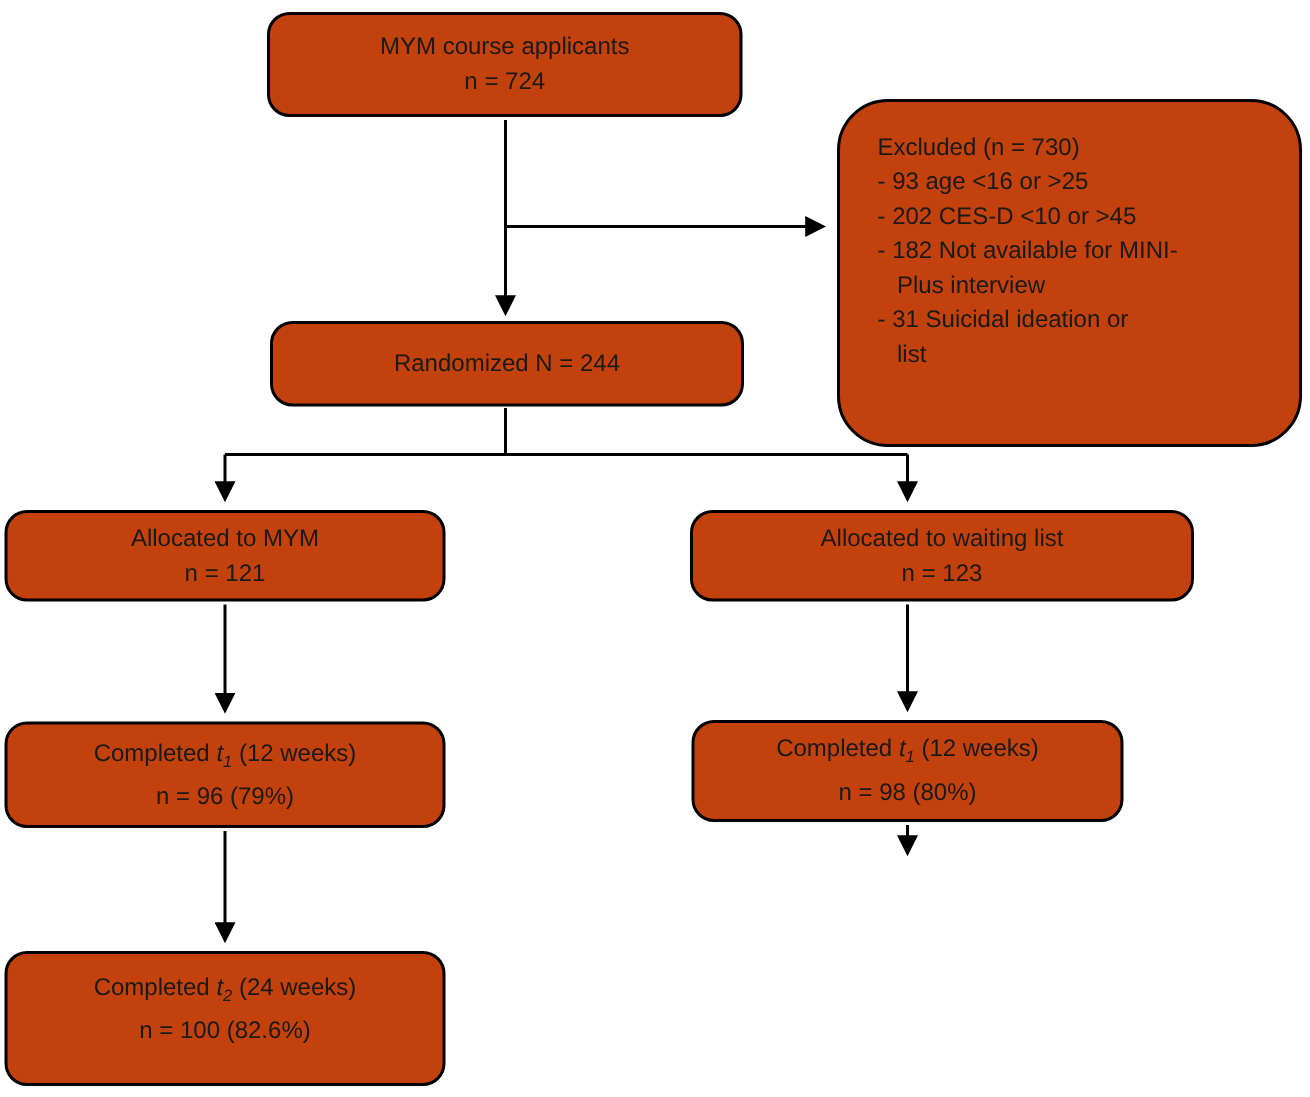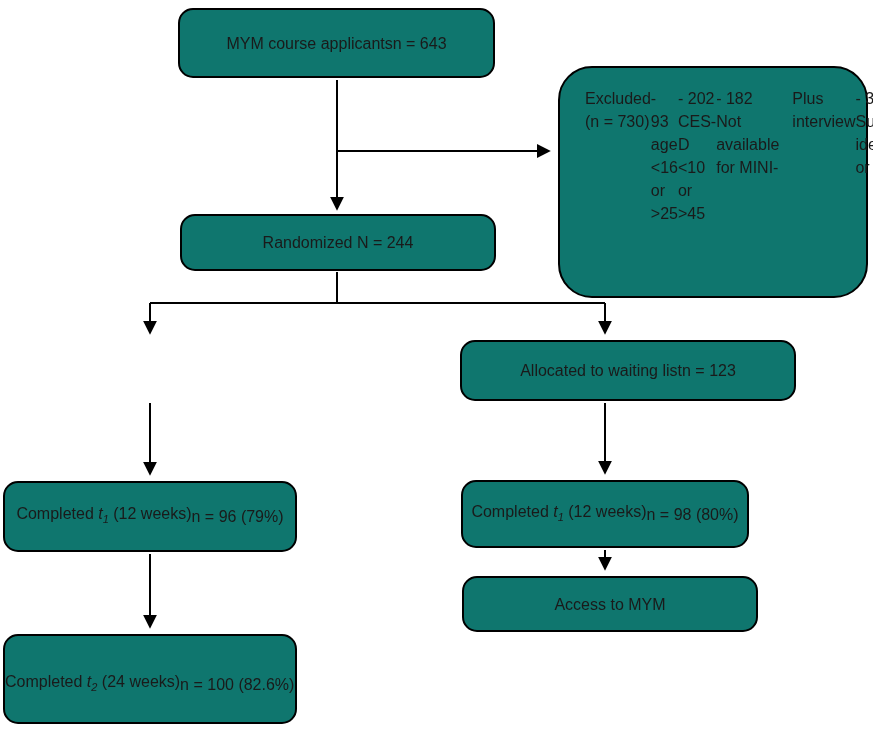--- a/index.html
+++ b/index.html
@@ -20,25 +20,25 @@
     position: absolute;
     left: 0;
     top: 0;
     width: 873px;
     height: 731px;
     pointer-events: none;
   }
   .box {
     position: absolute;
     box-sizing: border-box;
-    background: #0f766e;
+    background: #c2410c;
     border: 2.5px solid #000000;
     border-radius: 15px;
     display: flex;
-    flex-direction: row;
+    flex-direction: column;
     justify-content: center;
     align-items: center;
     text-align: center;
     font-size: 16px;
     line-height: 23px;
   }
   .box.applicants { left: 178px; top: 8px;   width: 317px; height: 70px; }
   .box.randomized { left: 180px; top: 214px; width: 316px; height: 57px; }
   .box.alloc-mym  { left: 3px;   top: 340px; width: 294px; height: 61px; }
   .box.alloc-wl   { left: 460px; top: 340px; width: 336px; height: 61px; }
@@ -91,55 +91,56 @@
       <line x1="150" y1="403" x2="150" y2="473" marker-end="url(#ah)"></line>
       <line x1="150" y1="554" x2="150" y2="626" marker-end="url(#ah)"></line>
 
       <line x1="605" y1="403" x2="605" y2="472" marker-end="url(#ah)"></line>
       <line x1="605" y1="550" x2="605" y2="568" marker-end="url(#ah)"></line>
     </g>
   </svg>
 
   <div class="box applicants">
     <div>MYM course applicants</div>
-    <div>n = 643</div>
+    <div>n = 724</div>
   </div>
 
   <div class="box excluded">
     <div class="excluded-line">Excluded (n = 730)</div>
     <div class="excluded-line">- 93 age &lt;16 or &gt;25</div>
     <div class="excluded-line">- 202 CES-D &lt;10 or &gt;45</div>
     <div class="excluded-line">- 182 Not available for MINI-</div>
     <div class="excluded-line cont">Plus interview</div>
     <div class="excluded-line">- 31 Suicidal ideation or</div>
     <div class="excluded-line cont">list</div>
   </div>
 
   <div class="box randomized">
     <div>Randomized N = 244</div>
   </div>
 
+  <div class="box alloc-mym">
+    <div>Allocated to MYM</div>
+    <div>n = 121</div>
+  </div>
 
   <div class="box alloc-wl">
     <div>Allocated to waiting list</div>
     <div>n = 123</div>
   </div>
 
   <div class="box t1-left">
     <div><span>Completed </span><span class="tvar">t</span><span class="tsub">1</span><span> (12 weeks)</span></div>
     <div>n = 96 (79%)</div>
   </div>
 
   <div class="box t1-right">
     <div><span>Completed </span><span class="tvar">t</span><span class="tsub">1</span><span> (12 weeks)</span></div>
     <div>n = 98 (80%)</div>
   </div>
 
-  <div class="box access">
-    <div>Access to MYM</div>
-  </div>
 
   <div class="box t2-left">
     <div><span>Completed </span><span class="tvar">t</span><span class="tsub">2</span><span> (24 weeks)</span></div>
     <div>n = 100 (82.6%)</div>
   </div>
 
 </div>
 
 </body></html>

